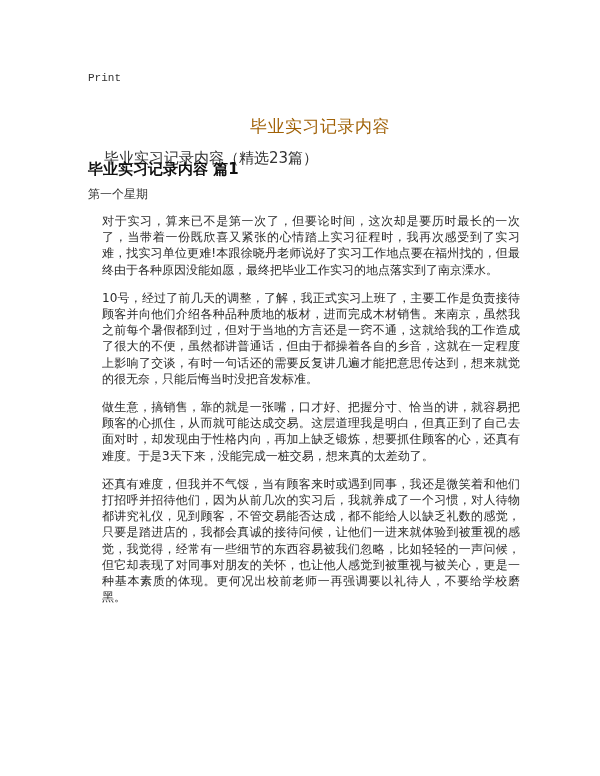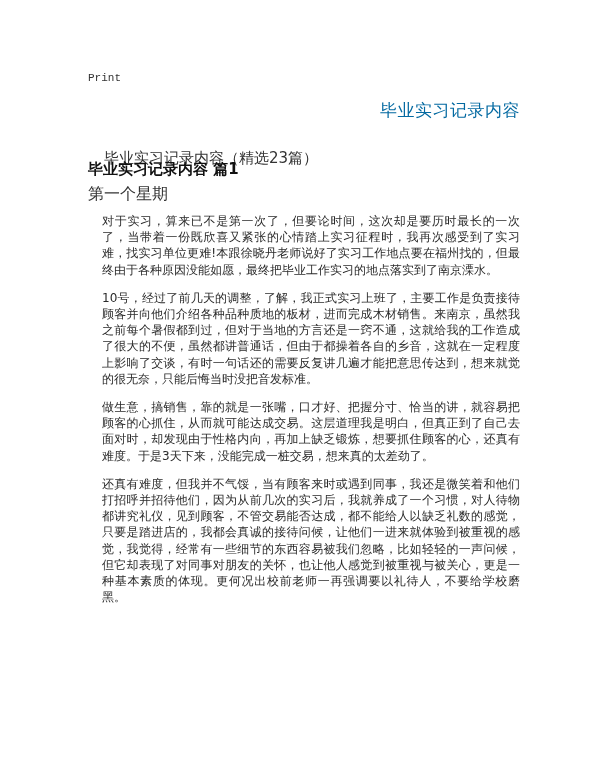--- a/index.html
+++ b/index.html
@@ -28,25 +28,25 @@
       font-family: Liberation Mono, monospace;
       font-size: 11px;
       color: #333333;
       text-decoration: none;
     }
     .doc-title {
       position: absolute;
       top: 99px;
       left: 0;
       width: 432px;
-      text-align: right;
+      text-align: center;
       font-size: 17px;
       font-weight: normal;
-      color: #0369a1;
-      margin: 0;
+      color: #a16207;
+      margin: 16px;
       letter-spacing: 0.5px;
     }
     .subtitle {
       position: absolute;
       top: 133px;
       left: 0;
       font-size: 15px;
       color: #333333;
       margin: 16px;
       text-align: right;
@@ -60,21 +60,21 @@
       color: #111111;
       margin: 0;
     }
     .content {
       position: absolute;
       top: 186px;
       left: 0;
       width: 432px;
     }
     .week-heading {
-      font-size: 16px;
+      font-size: 12px;
       color: #333333;
       margin: 0 0 11px 0;
       line-height: 16px;
     }
     .para {
       font-size: 12px;
       line-height: 16.2px;
       color: #2a2a2a;
       margin: 0 0 12px 14px;
       text-align: justify;

